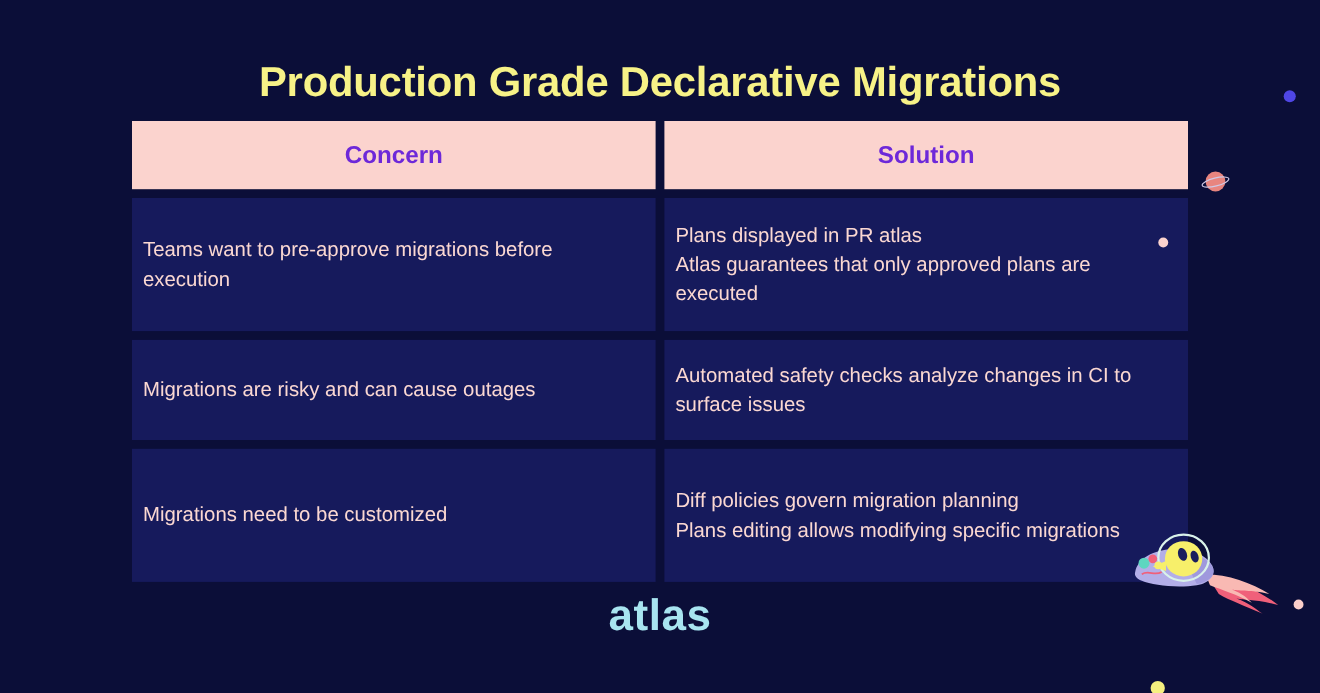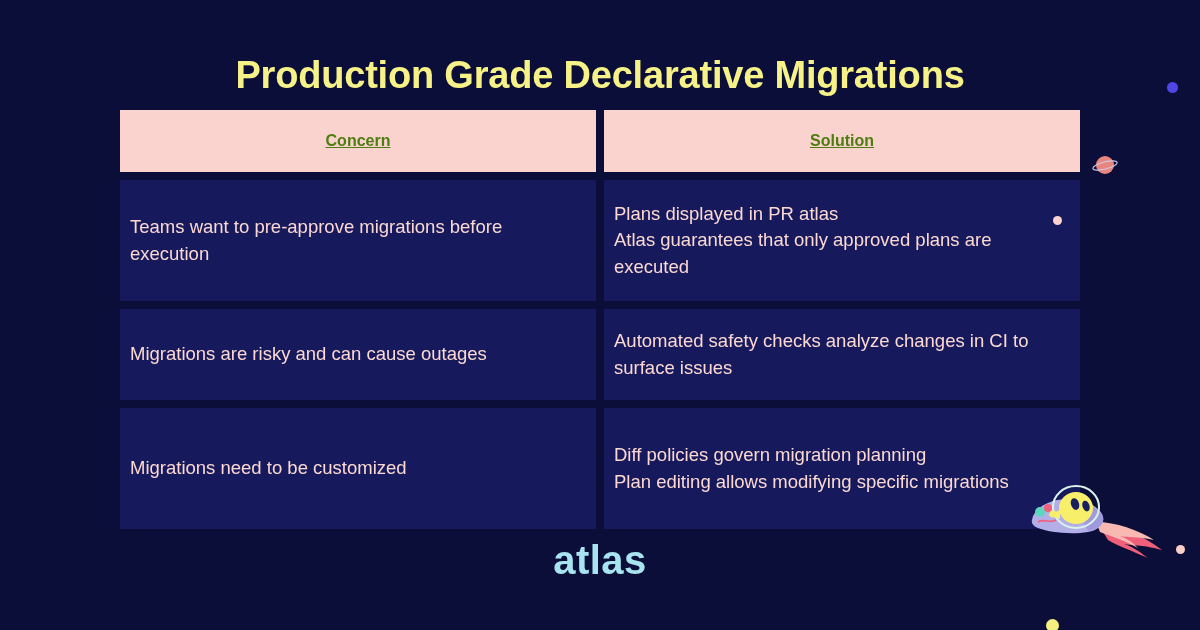--- a/index.html
+++ b/index.html
@@ -89,24 +89,23 @@
     min-width: 0;
     box-sizing: border-box;
   }
 
   .header-row .cell {
     background: #fbd3ce;
     height: 62px;
     display: flex;
     align-items: center;
     justify-content: center;
-    color: #4d7c0f;
-    font-size: 16px;
+    color: #6d28d9;
+    font-size: 22px;
     font-weight: 700;
-    text-decoration: underline;
   }
 
   .body-row .cell {
     background: #161a5c;
     display: flex;
     align-items: center;
     padding: 10px 10px 10px 10px;
     color: #fbd8d2;
     font-size: 18.5px;
     line-height: 1.42;
@@ -206,21 +205,21 @@
 
     <div class="row body-row r3">
       <div class="cell">
         <span class="txt">
           <span class="line">Migrations need to be customized</span>
         </span>
       </div>
       <div class="cell">
         <span class="txt">
           <span class="line">Diff policies govern migration planning</span>
-          <span class="line">Plan editing allows modifying specific migrations</span>
+          <span class="line">Plans editing allows modifying specific migrations</span>
         </span>
       </div>
     </div>
 
   </div>
 
   <svg class="rocket" viewBox="0 0 150 80">
 
     <path d="M78 46 C100 48 124 58 142 72 C120 66 112 68 104 66 C116 70 122 76 128 80 C110 72 98 68 88 62 Z" fill="#f0607a"></path>
     <path d="M76 44 C96 44 118 52 134 62 C116 58 108 60 100 58 C110 62 114 66 118 70 C104 62 90 58 80 54 Z" fill="#f9b9b3"></path>

